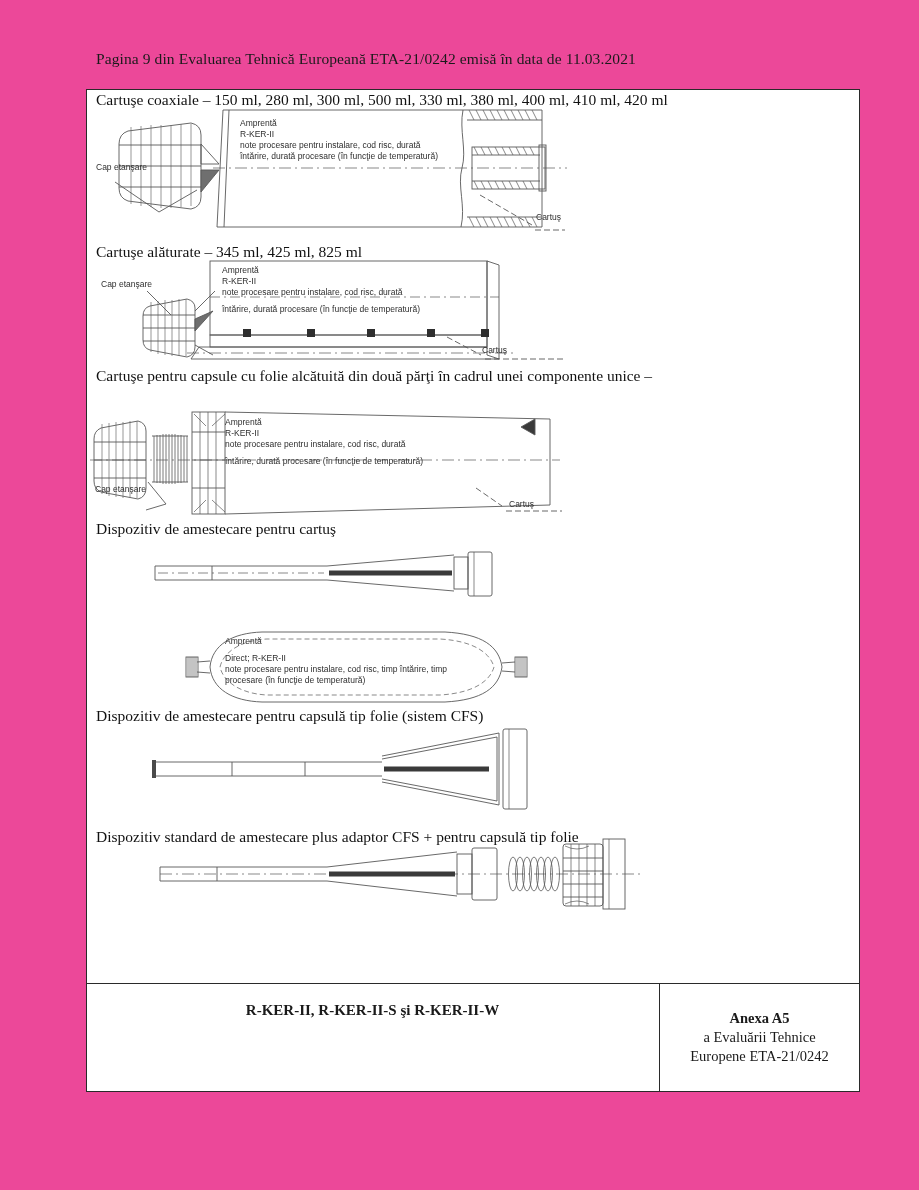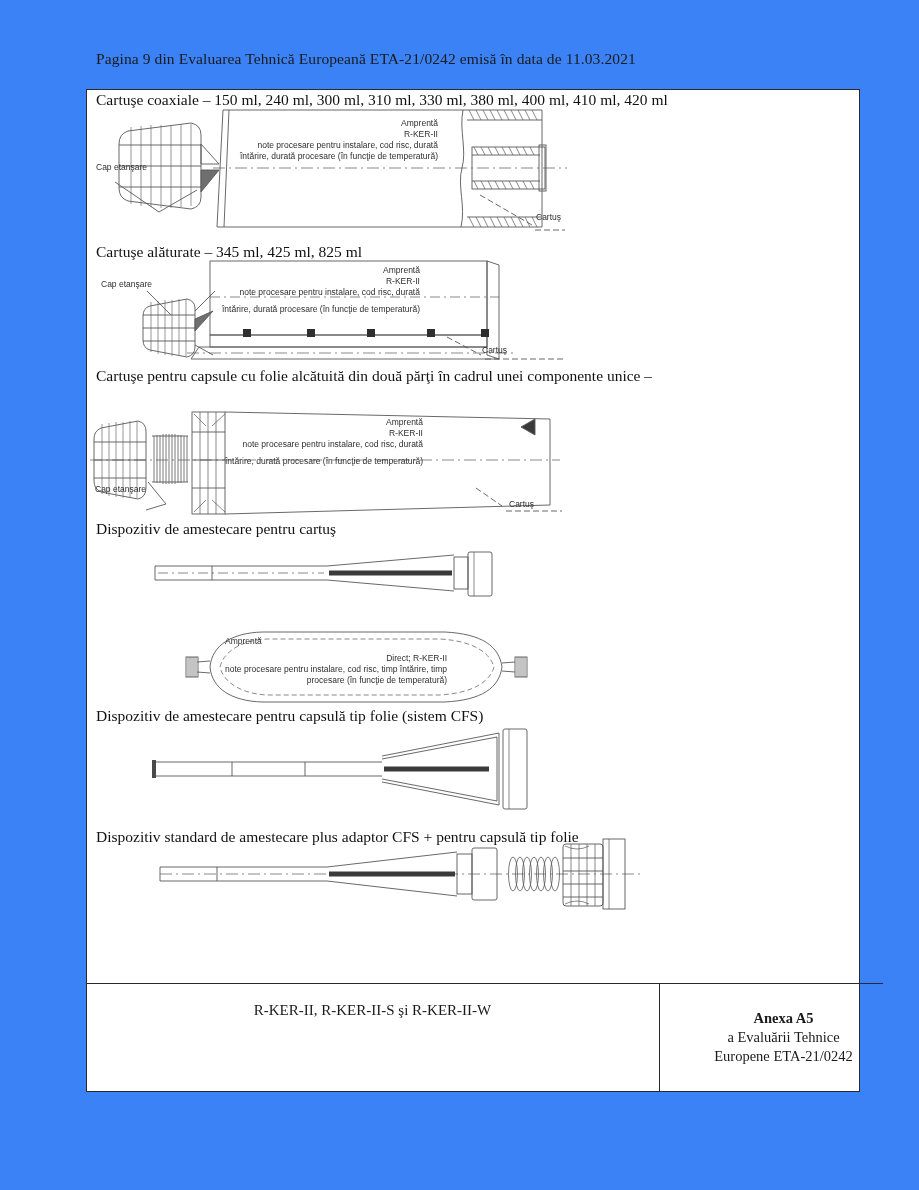--- a/index.html
+++ b/index.html
@@ -1,48 +1,48 @@
 <!DOCTYPE html>
 <html><head>
 <meta charset="utf-8">
 <style>
   html,body{margin:0;padding:0;background:#fff;}
-  .page{position:relative;width:919px;height:1190px;background:#3b82f6;overflow:hidden;
+  .page{position:relative;width:919px;height:1190px;background:#ec4899;overflow:hidden;
         font-family:"Liberation Serif",serif;color:#1a1a1a;}
   .hdr{position:absolute;left:96px;top:50px;font-size:15.5px;letter-spacing:.1px;white-space:nowrap;}
   .mainbox{position:absolute;left:86px;top:89px;width:772px;height:1001px;border:1.6px solid #2a2a2a;background:#fff;}
   .title{position:absolute;font-size:15.5px;line-height:20px;color:#111;white-space:nowrap;}
   .title2{white-space:normal;width:740px;}
   .title2 span{display:block;}
   .draw{position:absolute;}
   .dlabel{position:absolute;font-family:"Liberation Sans",sans-serif;font-size:8.5px;line-height:11px;
-          color:#2e2e2e;white-space:nowrap;text-align:right;}
+          color:#2e2e2e;white-space:nowrap;}
   .dblock span{display:block;}
   .gapline{margin-top:6px;}
   svg{position:absolute;left:0;top:0;}
   
   .fcell{position:absolute;display:flex;flex-direction:column;align-items:center;justify-content:center;
          text-align:center;font-size:15px;}
-  .fc-product{left:86px;top:983px;width:573px;height:53px;border-top:1.6px solid #2a2a2a;font-weight:normal;}
+  .fc-product{left:86px;top:983px;width:573px;height:53px;border-top:1.6px solid #2a2a2a;font-weight:bold;}
   .fc-desc{left:86px;top:1038px;width:573px;height:52px;border-top:2px solid #8f8f8f;}
   .fc-desc .b{font-weight:bold;}
   .fc-annex{left:659px;top:983px;width:199px;height:107px;border-top:1.6px solid #2a2a2a;border-left:1.6px solid #2a2a2a;
-            font-size:14.5px;line-height:19px;padding-left:24px;}
+            font-size:14.5px;line-height:19px;}
   .fc-annex .b{font-weight:bold;}
 </style>
 </head>
 <body>
 
 <div class="page">
 
   <div class="hdr">Pagina 9 din Evaluarea Tehnică Europeană ETA-21/0242 emisă în data de 11.03.2021</div>
 
   <div class="mainbox"></div>
 
-  <div class="title" style="left:96px;top:90px;">Cartuşe coaxiale – 150 ml, 240 ml, 300 ml, 310 ml, 330 ml, 380 ml, 400 ml, 410 ml, 420 ml</div>
+  <div class="title" style="left:96px;top:90px;">Cartuşe coaxiale – 150 ml, 280 ml, 300 ml, 500 ml, 330 ml, 380 ml, 400 ml, 410 ml, 420 ml</div>
 
   <div class="draw" style="left:95px;top:100px;width:500px;height:145px;">
     <svg width="500" height="145" viewBox="0 0 500 145">
       <g stroke="#585858" stroke-width="0.9" fill="none">
 
         <path d="M33,31 Q24,34 24,44 L24,88 Q24,98 33,101 L96,109 Q106,107 106,97 L106,35 Q106,25 96,23 Z"></path>
         <path d="M36,27 V104 M46,26 V106 M56,25 V107 M66,25 V108 M76,25 V108 M86,24 V107 M96,24 V106" stroke="#6b6b6b" stroke-width="0.7"></path>
         <path d="M24,45 H106 M24,66 H106 M24,87 H106"></path>
 
         <path d="M106,44 L124,64 L106,64 Z"></path>

